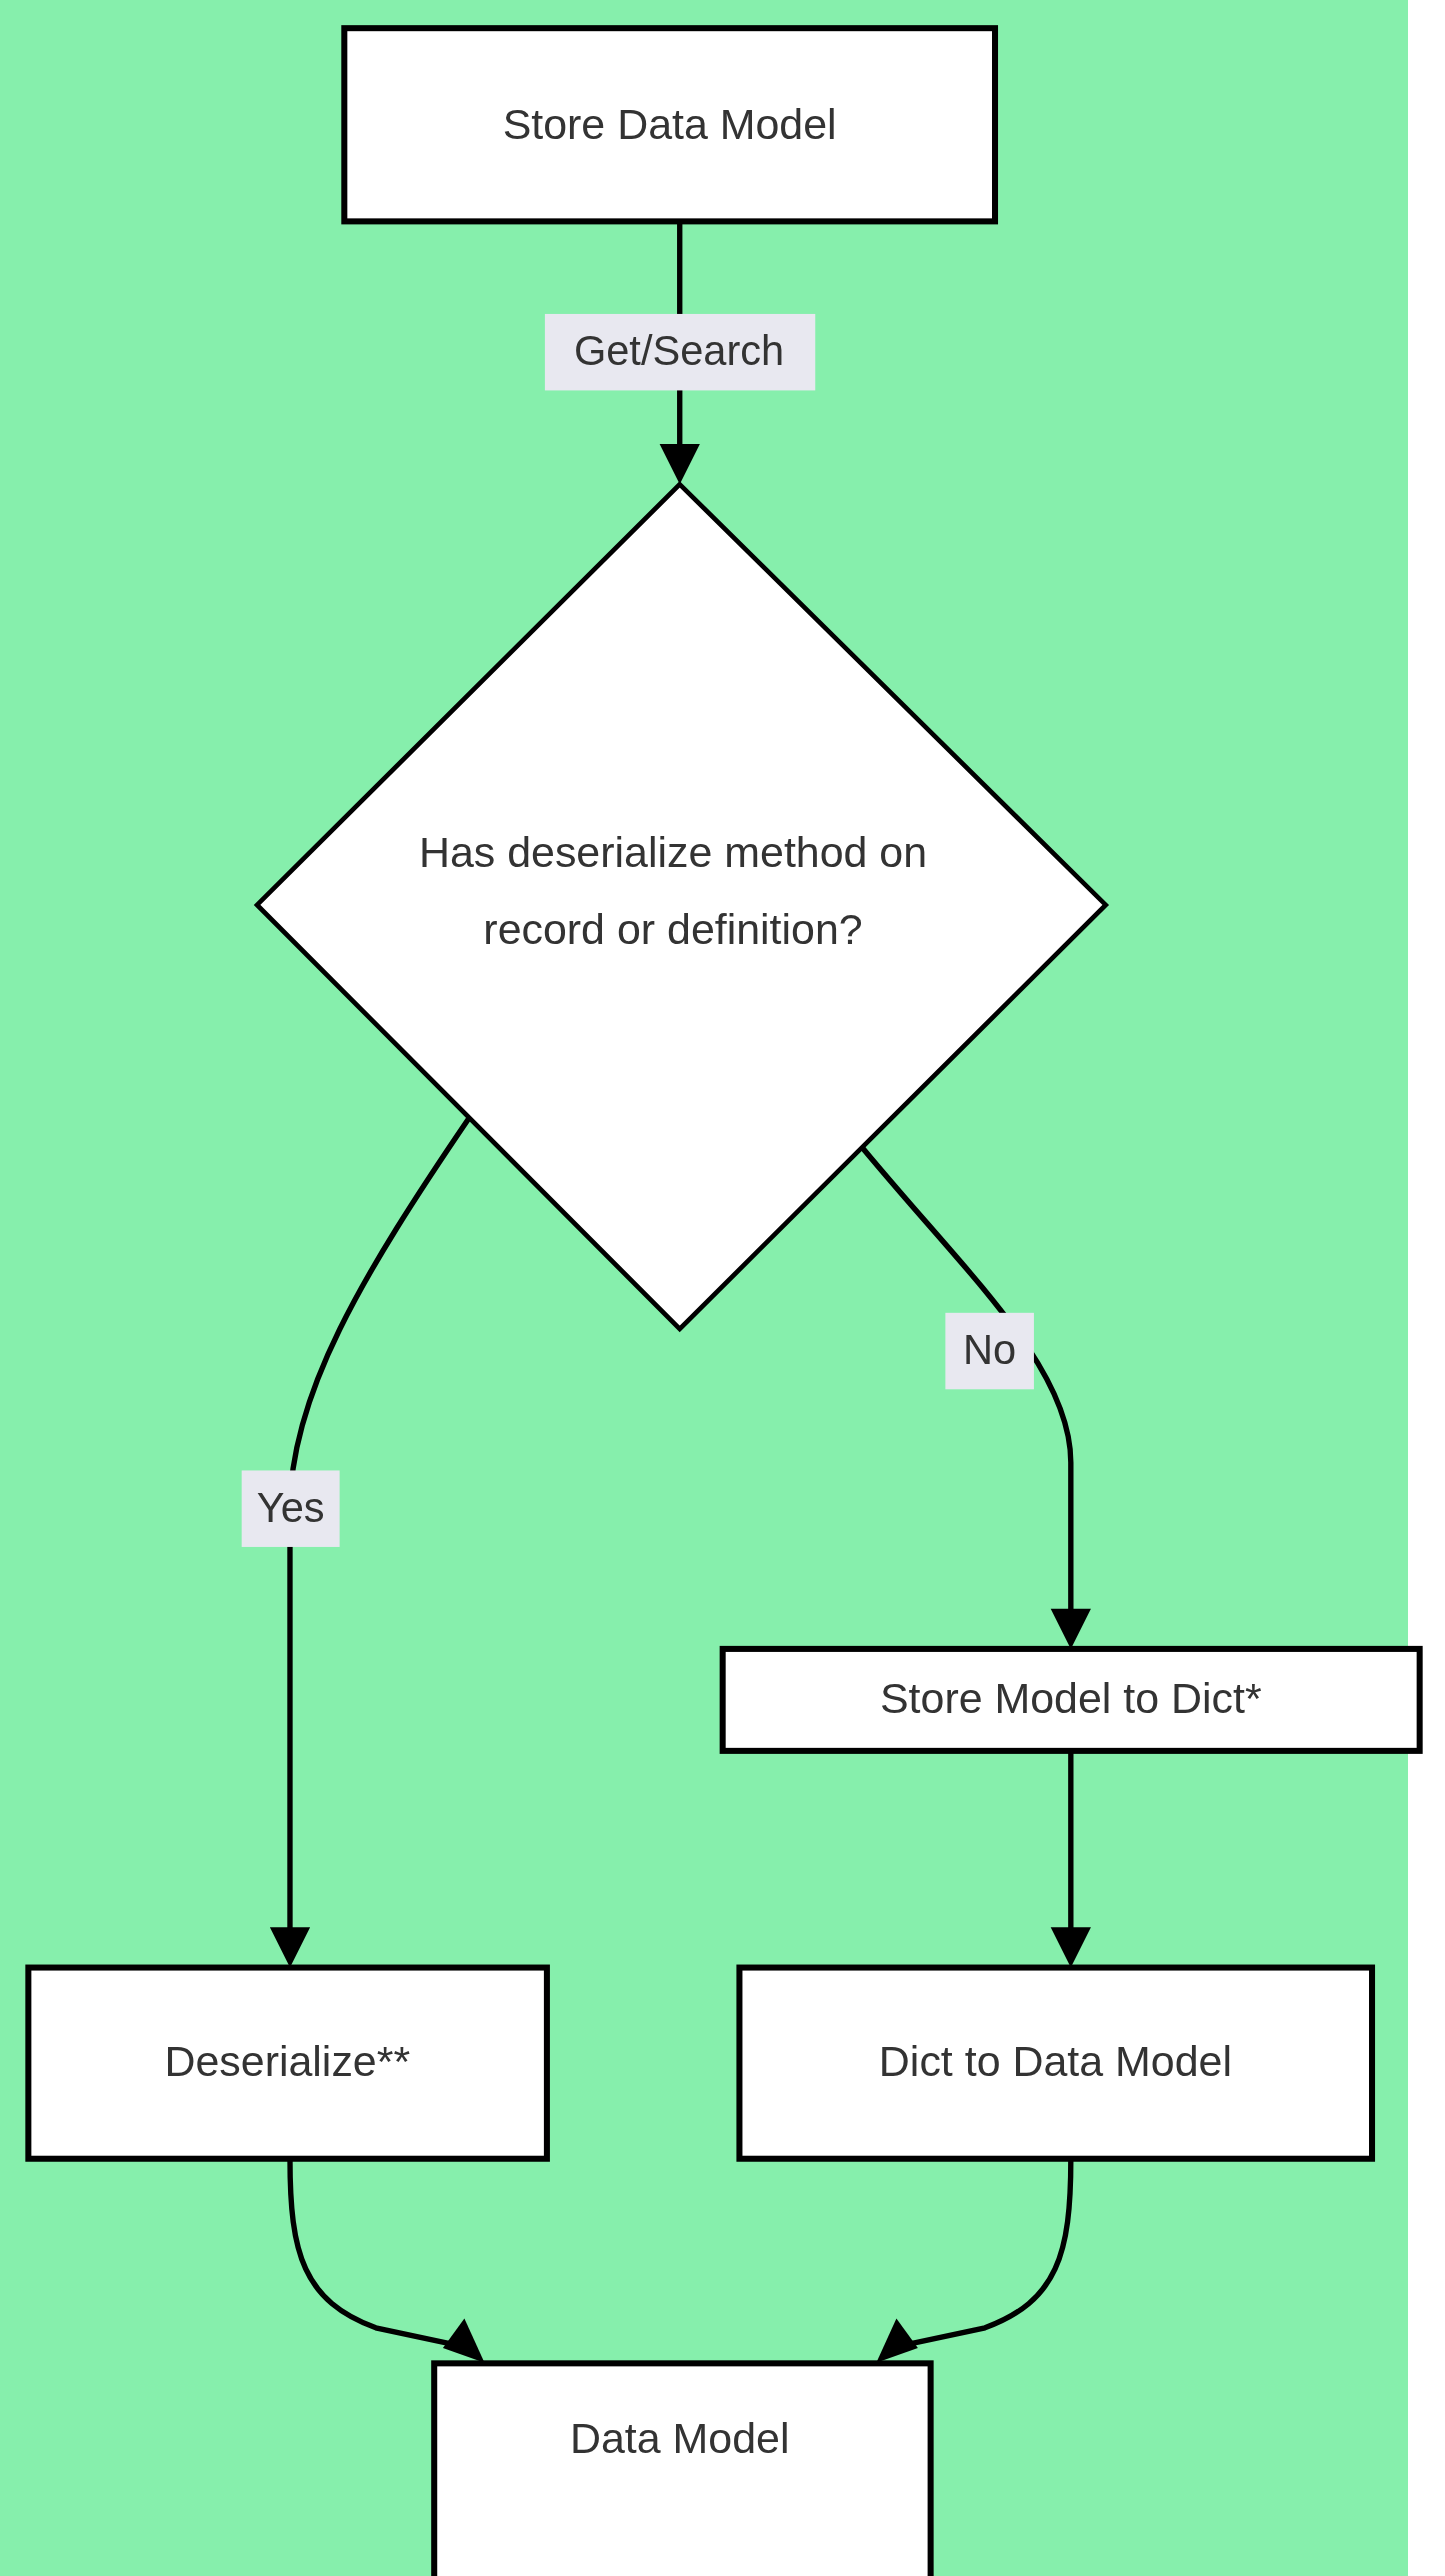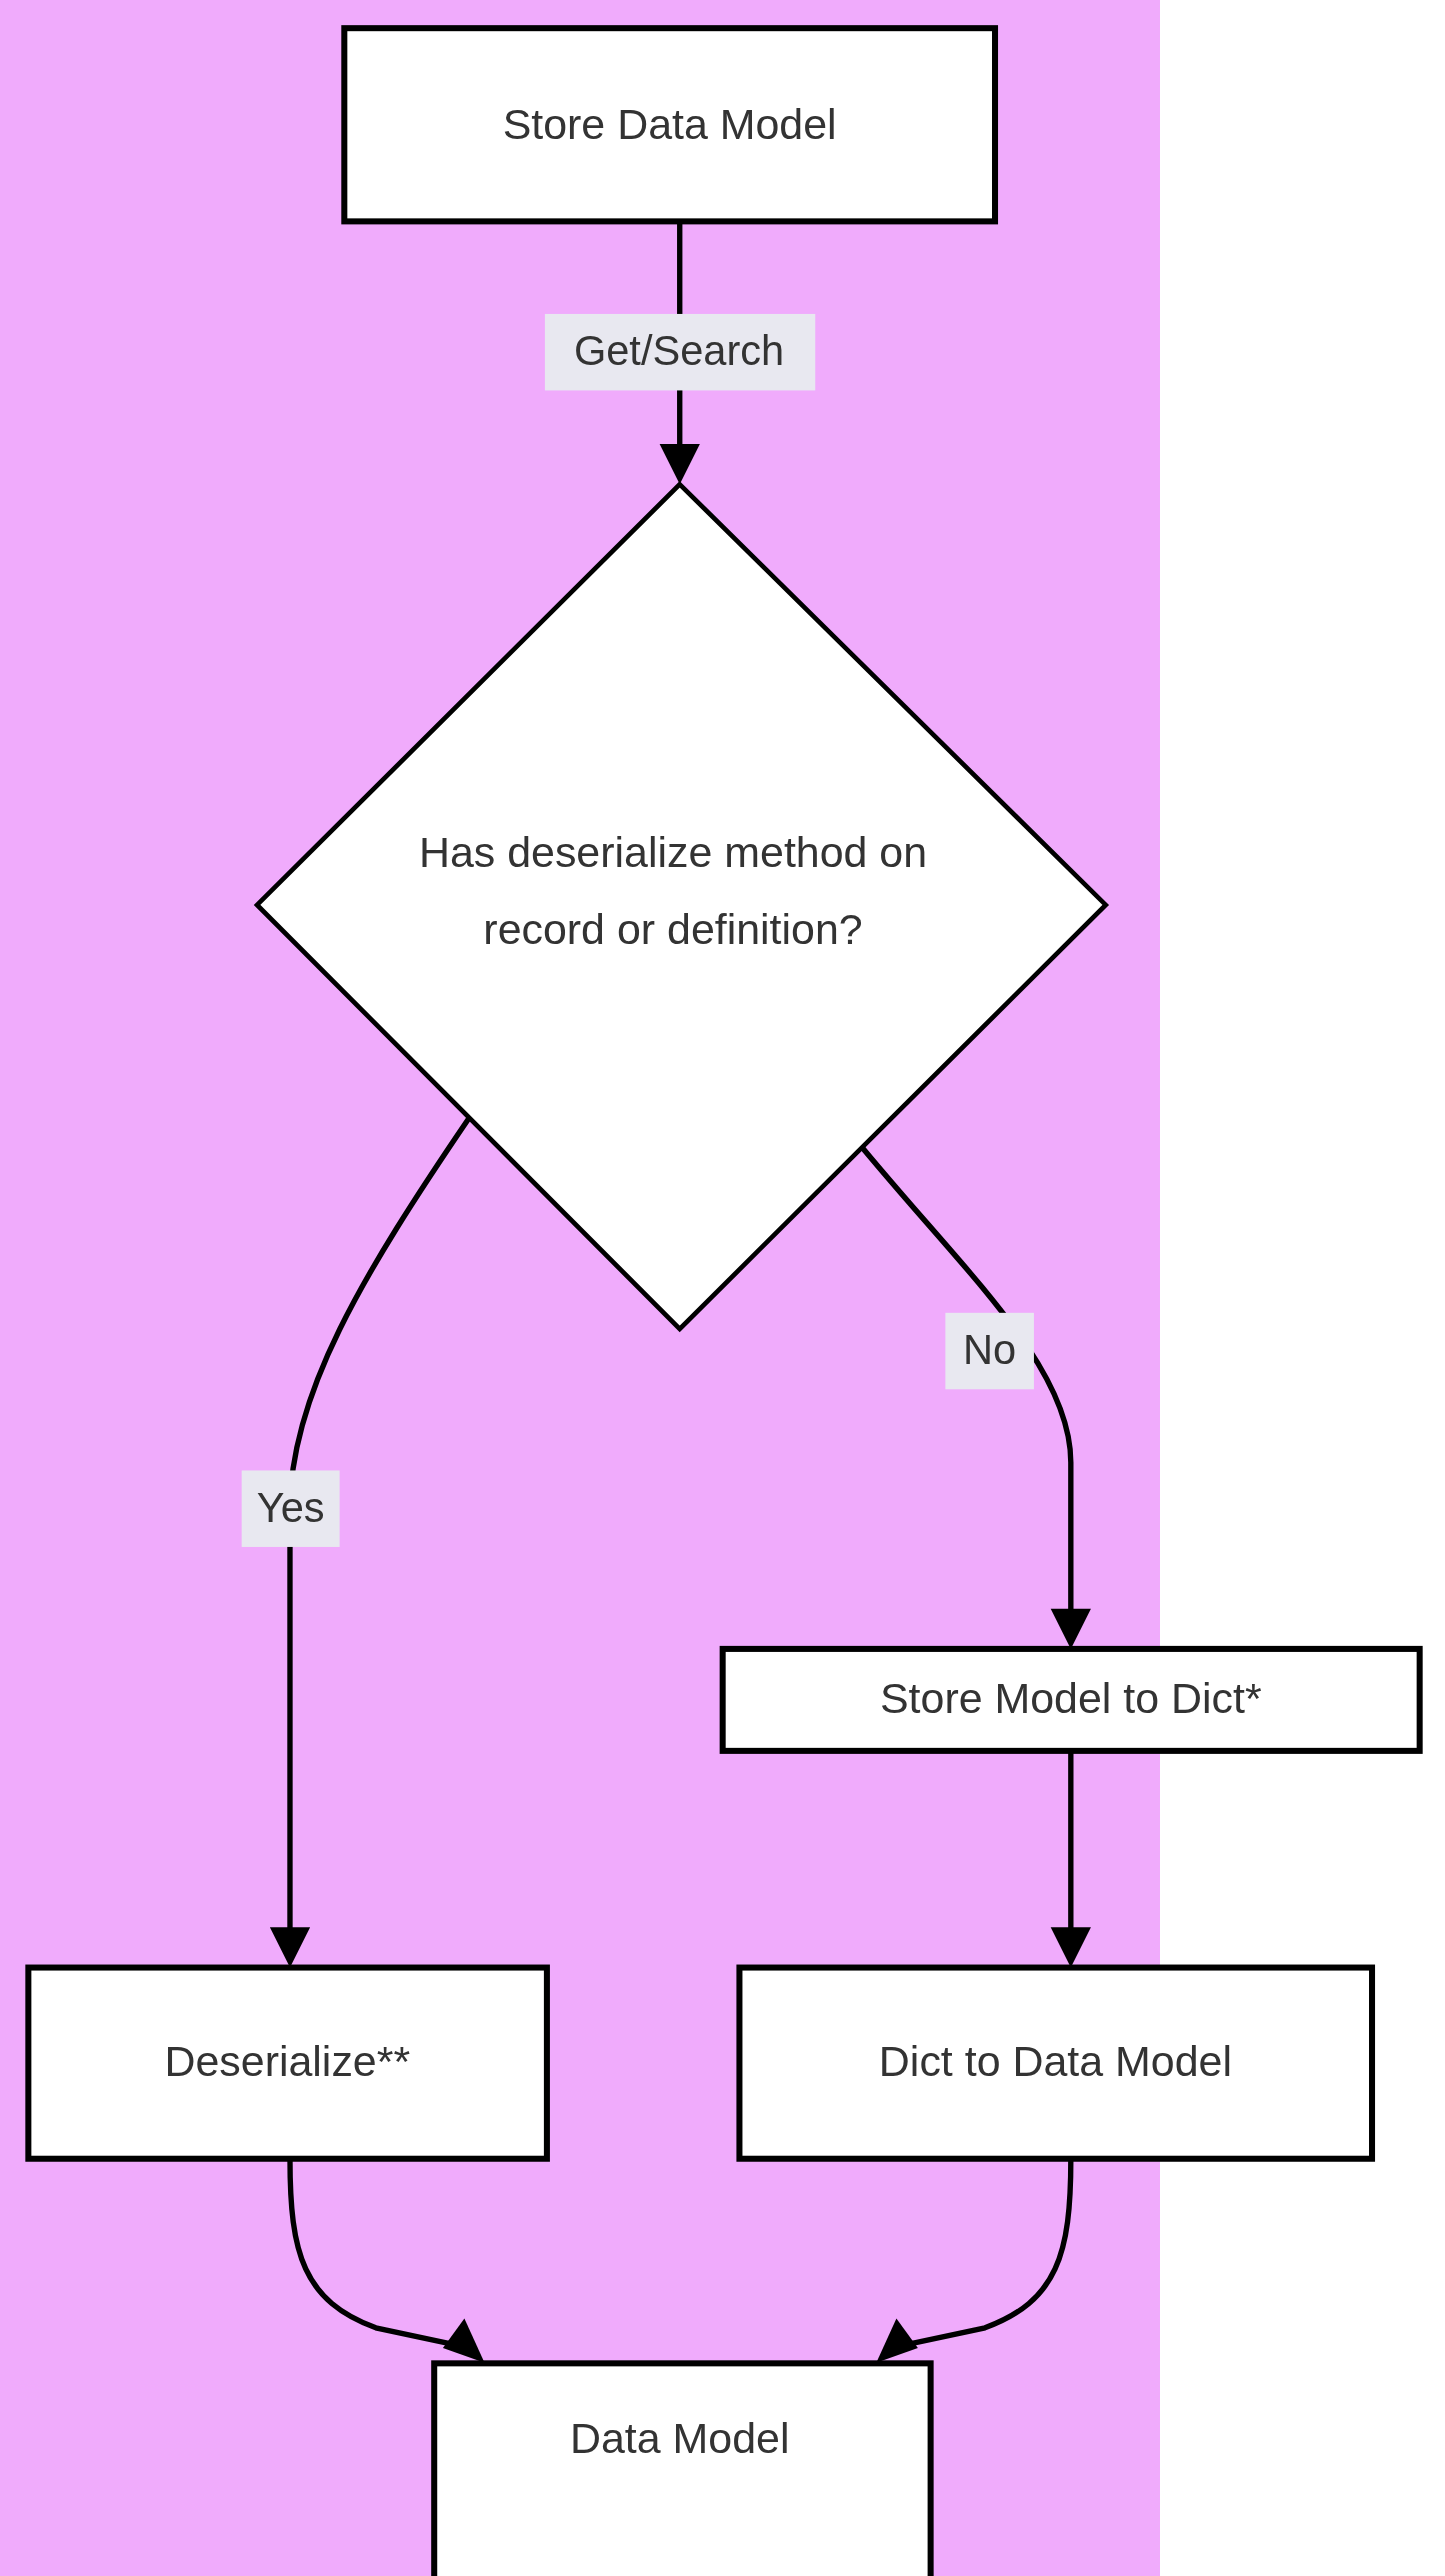--- a/index.html
+++ b/index.html
@@ -8,23 +8,23 @@
     background: #ffffff;
   }
   body {
     width: 1446px;
     height: 2576px;
     overflow: hidden;
     font-family: "Liberation Sans", sans-serif;
   }
   #flowchart-root {
     position: relative;
-    width: 1160px;
+    width: 1408px;
     height: 2576px;
-    background: #f0abfc;
+    background: #86efac;
   }
   svg#flow-svg {
     position: absolute;
     top: 0;
     left: 0;
     width: 1446px;
     height: 2576px;
     display: block;
   }
   .node-shape {

